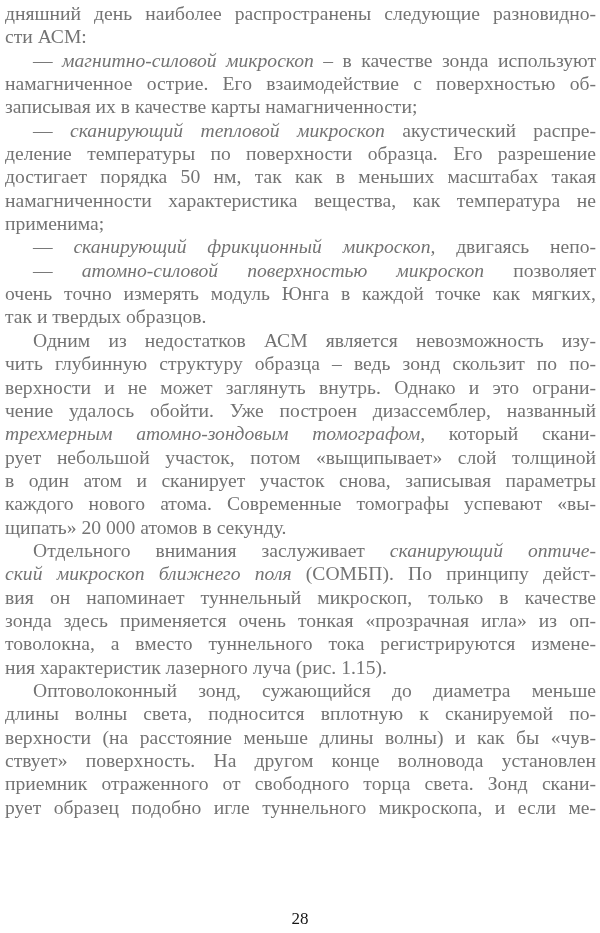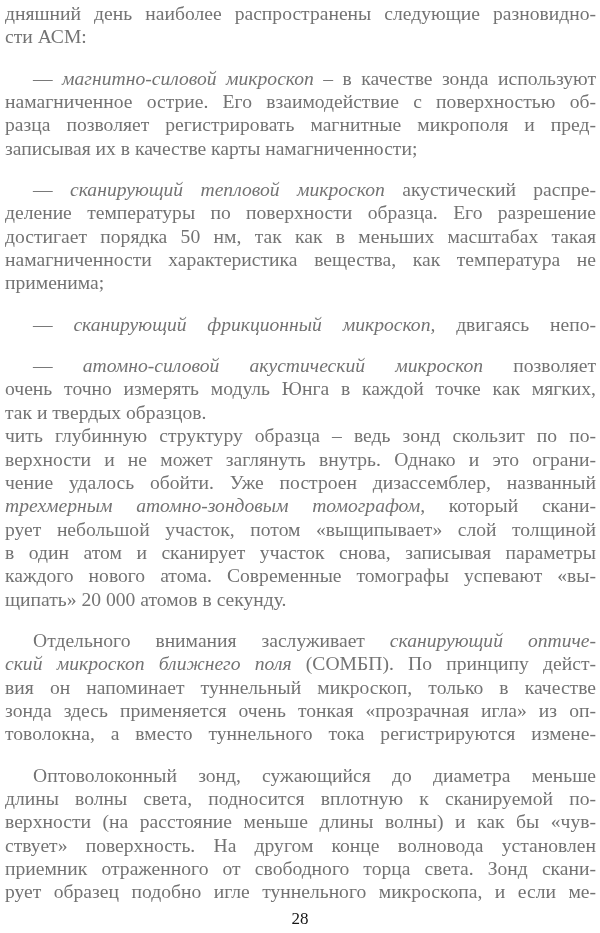--- a/index.html
+++ b/index.html
@@ -4,59 +4,60 @@
 <style>
   html, body { margin: 0; padding: 0; background: #ffffff; }
   body { width: 600px; height: 933px; overflow: hidden; position: relative; }
   .page {
     position: absolute; left: 5px; top: 2px; width: 591px;
     font-family: "Liberation Serif", "DejaVu Serif", serif;
     font-size: 19.6px; color: #737373; line-height: 23.35px;
   }
   .line { display: block; white-space: nowrap; text-align: justify; text-align-last: justify; height: 23.35px; }
   .line.last { text-align-last: left; }
-  .line.indent { padding-left: 28px; margin-top: 18px; }
+  .line.indent { padding-left: 28px; }
   .it { font-style: italic; }
   .pagenum {
     position: absolute; left: 0; width: 600px; top: 909px; text-align: center;
     font-family: "Liberation Serif", "DejaVu Serif", serif; font-size: 17px; color: #161616;
   }
 </style>
 </head>
 <body>
 
 <div class="page" id="page-body">
     <div class="line"><span>дняшний день наиболее распространены следующие разновидно-</span></div>
     <div class="line last"><span>сти АСМ:</span></div>
     <div class="line indent"><span>— </span><span class="it">магнитно-силовой микроскоп</span><span> – в качестве зонда используют</span></div>
     <div class="line"><span>намагниченное острие. Его взаимодействие с поверхностью об-</span></div>
-    <div class="line"><span>разца позволяет регистрировать магнитные микрополя и пред-</span></div>
     <div class="line last"><span>записывая их в качестве карты намагниченности;</span></div>
     <div class="line indent"><span>— </span><span class="it">сканирующий тепловой микроскоп</span><span> акустический распре-</span></div>
     <div class="line"><span>деление температуры по поверхности образца. Его разрешение</span></div>
     <div class="line"><span>достигает порядка 50 нм, так как в меньших масштабах такая</span></div>
     <div class="line"><span>намагниченности характеристика вещества, как температура не</span></div>
     <div class="line last"><span>применима;</span></div>
     <div class="line indent"><span>— </span><span class="it">сканирующий фрикционный микроскоп,</span><span> двигаясь непо-</span></div>
-    <div class="line indent"><span>— </span><span class="it">атомно-силовой акустический микроскоп</span><span> позволяет</span></div>
+    <div class="line indent"><span>— </span><span class="it">атомно-силовой поверхностью микроскоп</span><span> позволяет</span></div>
     <div class="line"><span>очень точно измерять модуль Юнга в каждой точке как мягких,</span></div>
     <div class="line last"><span>так и твердых образцов.</span></div>
+    <div class="line indent"><span>Одним из недостатков АСМ является невозможность изу-</span></div>
     <div class="line"><span>чить глубинную структуру образца – ведь зонд скользит по по-</span></div>
     <div class="line"><span>верхности и не может заглянуть внутрь. Однако и это ограни-</span></div>
     <div class="line"><span>чение удалось обойти. Уже построен дизассемблер, названный</span></div>
     <div class="line"><span class="it">трехмерным атомно-зондовым томографом,</span><span> который скани-</span></div>
     <div class="line"><span>рует небольшой участок, потом «выщипывает» слой толщиной</span></div>
     <div class="line"><span>в один атом и сканирует участок снова, записывая параметры</span></div>
     <div class="line"><span>каждого нового атома. Современные томографы успевают «вы-</span></div>
     <div class="line last"><span>щипать» 20 000 атомов в секунду.</span></div>
     <div class="line indent"><span>Отдельного внимания заслуживает </span><span class="it">сканирующий оптиче-</span></div>
     <div class="line"><span class="it">ский микроскоп ближнего поля</span><span> (СОМБП). По принципу дейст-</span></div>
     <div class="line"><span>вия он напоминает туннельный микроскоп, только в качестве</span></div>
     <div class="line"><span>зонда здесь применяется очень тонкая «прозрачная игла» из оп-</span></div>
     <div class="line"><span>товолокна, а вместо туннельного тока регистрируются измене-</span></div>
+    <div class="line last"><span>ния характеристик лазерного луча (рис. 1.15).</span></div>
     <div class="line indent"><span>Оптоволоконный зонд, сужающийся до диаметра меньше</span></div>
     <div class="line"><span>длины волны света, подносится вплотную к сканируемой по-</span></div>
     <div class="line"><span>верхности (на расстояние меньше длины волны) и как бы «чув-</span></div>
     <div class="line"><span>ствует» поверхность. На другом конце волновода установлен</span></div>
     <div class="line"><span>приемник отраженного от свободного торца света. Зонд скани-</span></div>
     <div class="line"><span>рует образец подобно игле туннельного микроскопа, и если ме-</span></div>
   </div>
 <div class="pagenum">28</div>
 
 </body></html>

